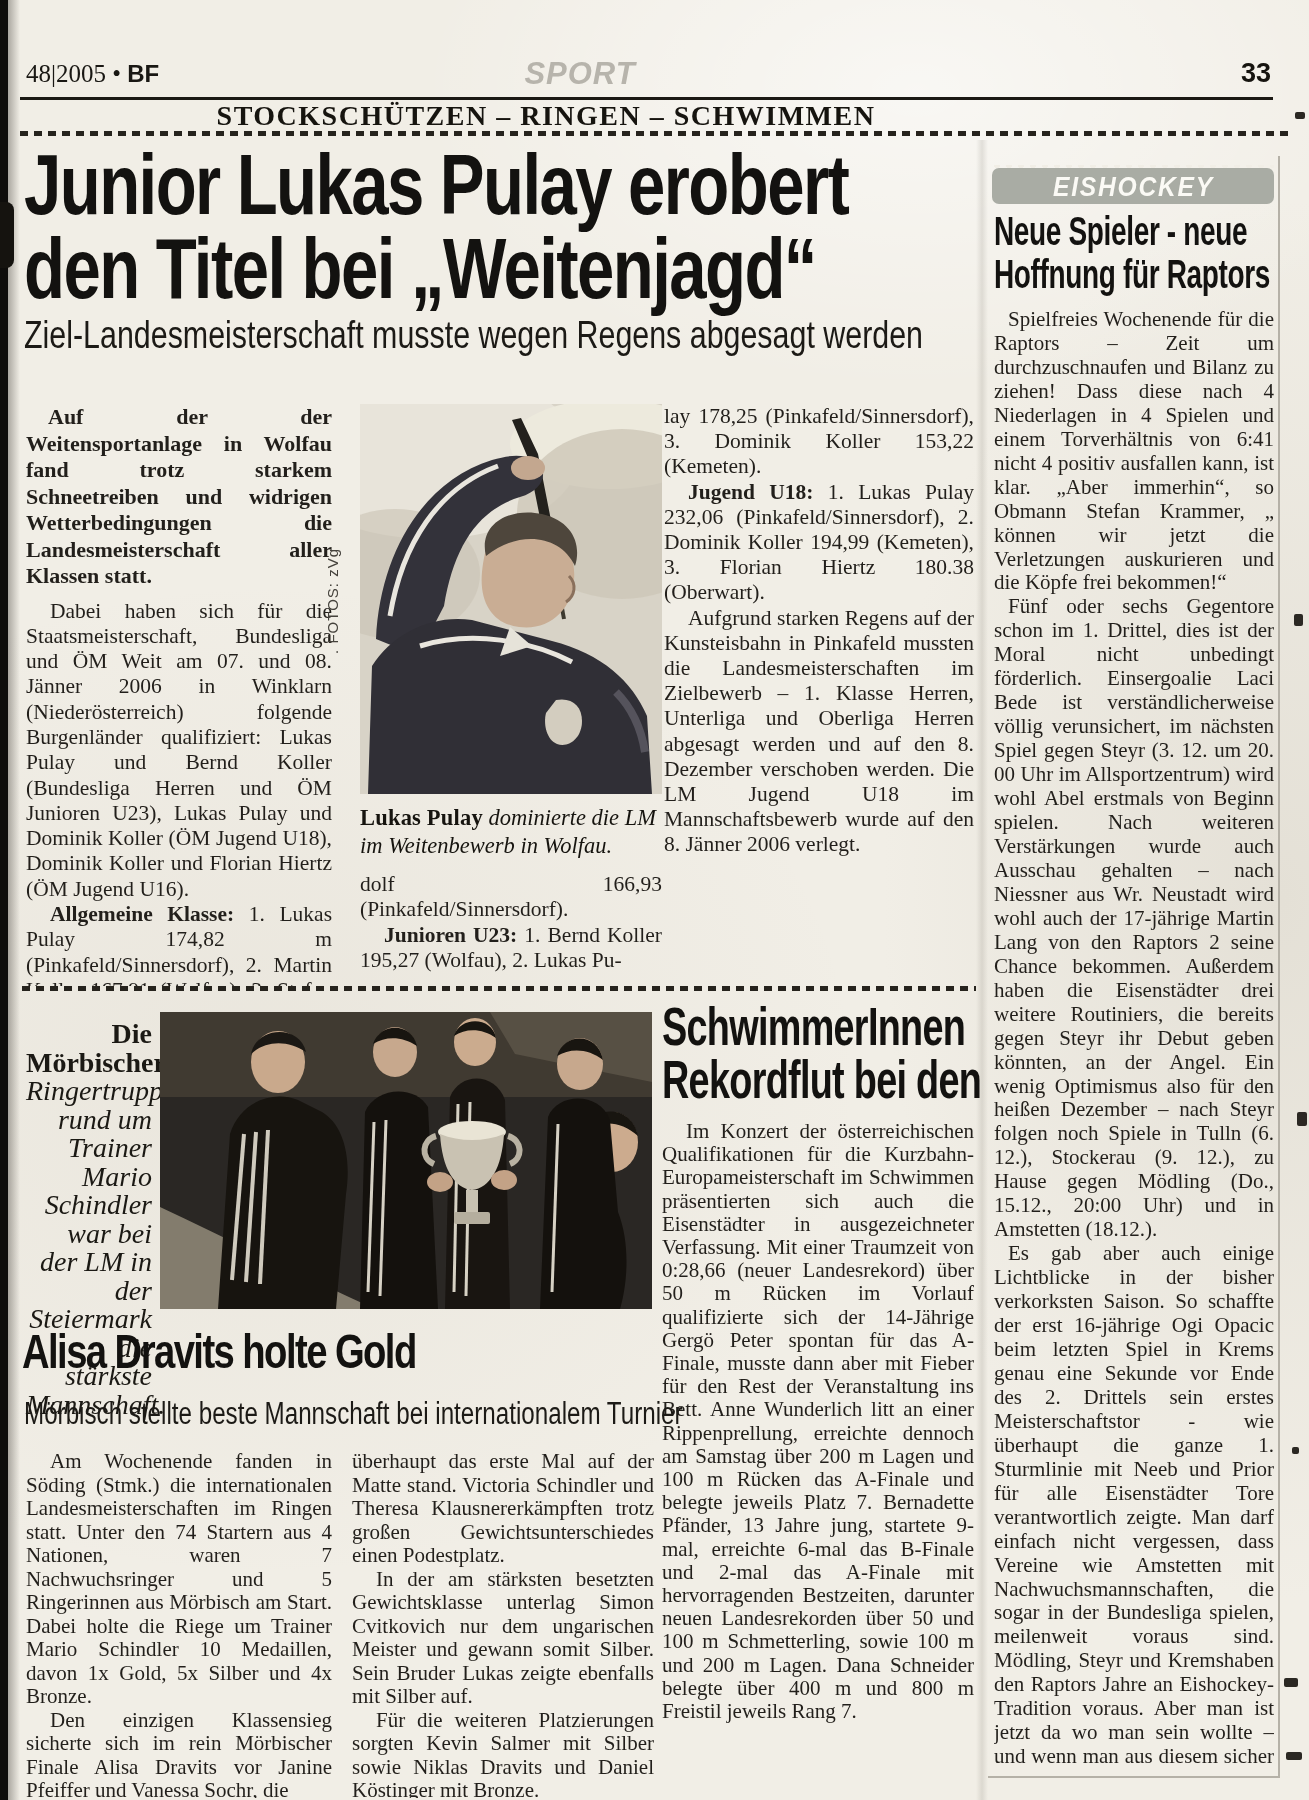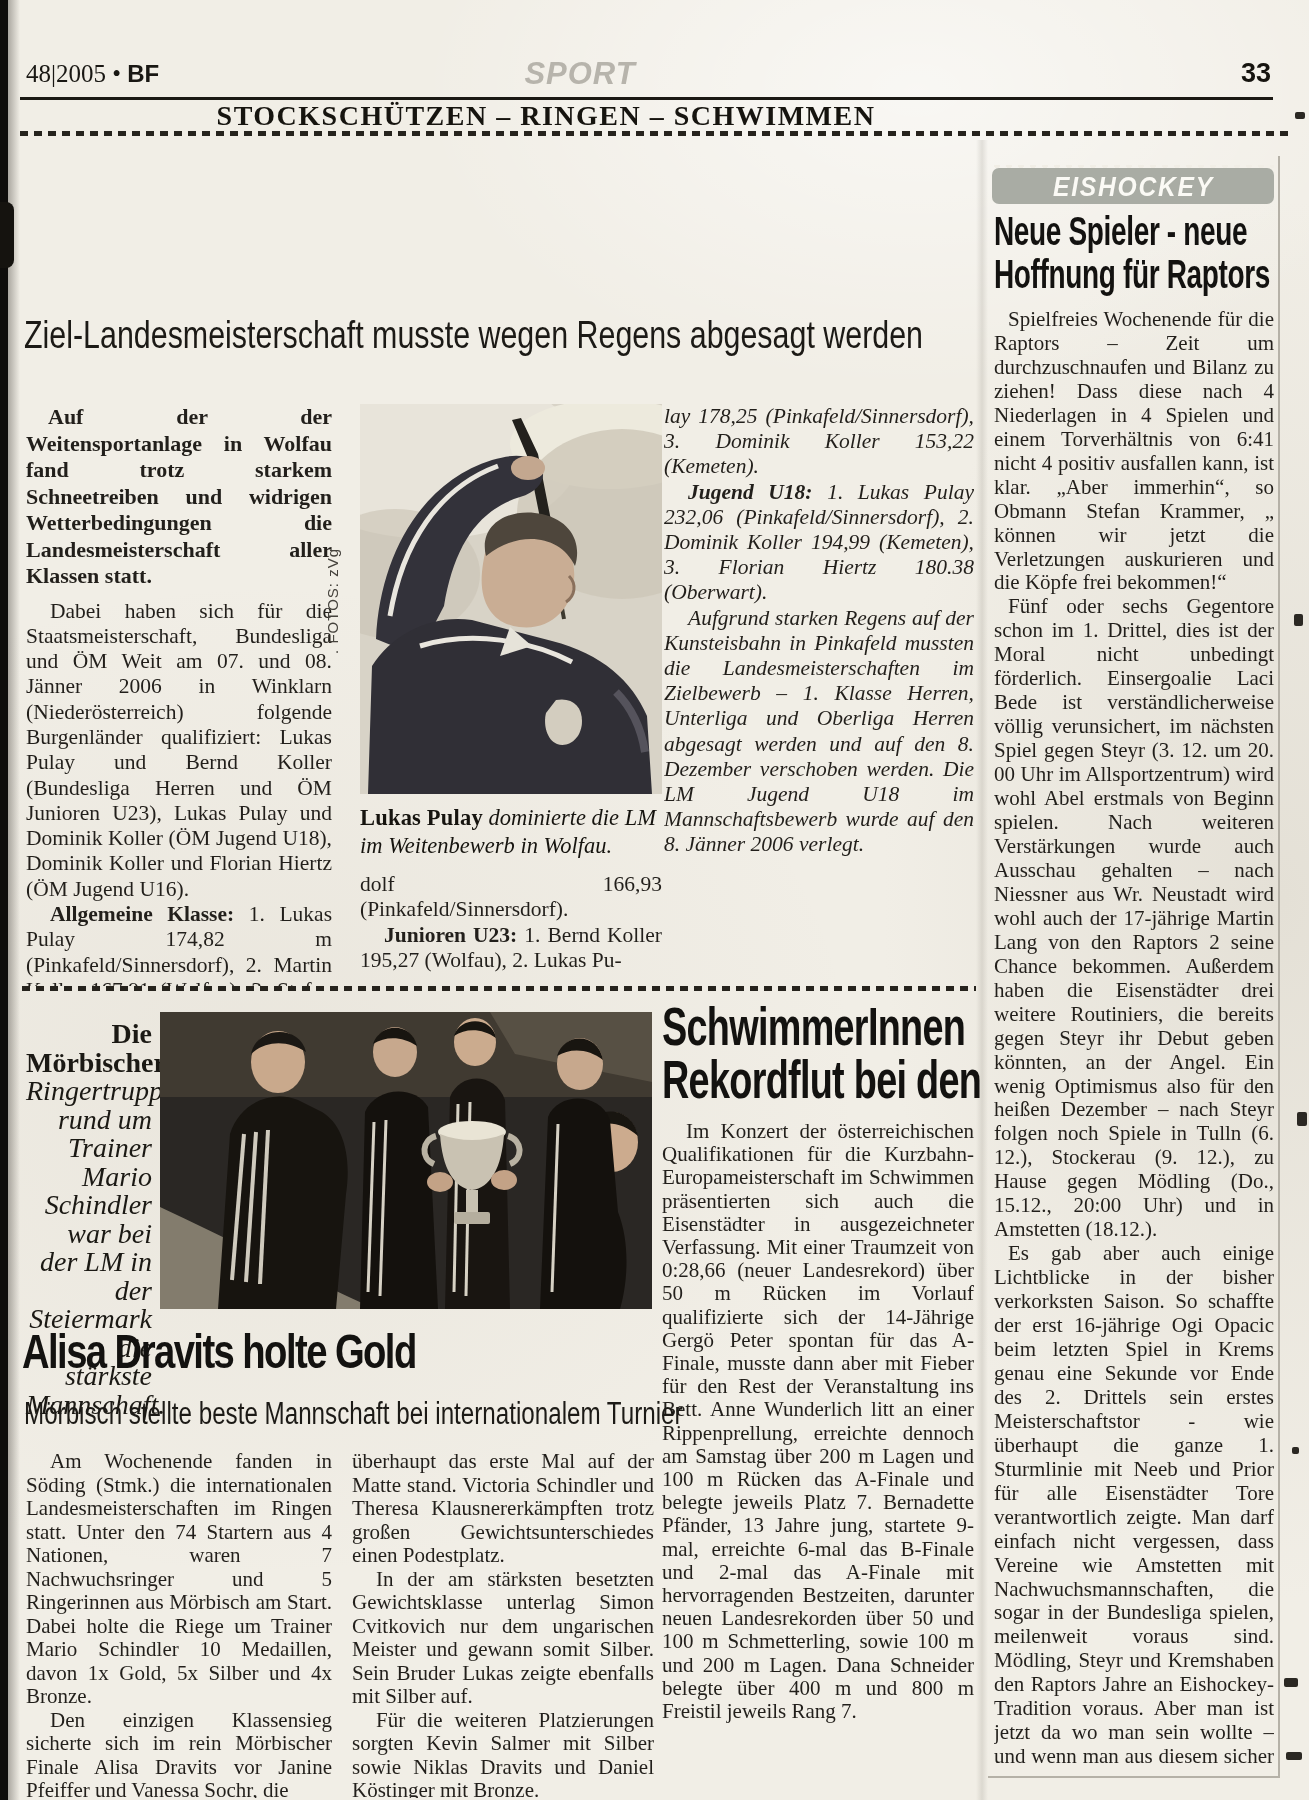--- a/index.html
+++ b/index.html
@@ -47,21 +47,21 @@
     font-size:38px; color:#1c1a16; }
   #main-sub .cond { transform:scaleX(.80); }
 
   
   .bodycol { position:absolute; text-align:justify; overflow:hidden; }
   .bodycol p { margin:0; }
   p.ind { text-indent:24px; }
   #col1 { left:26px; top:404px; width:306px; height:582px; font-size:21.5px; line-height:25.3px; }
   #col1 .lead { font-weight:bold; font-size:22px; line-height:26.5px; margin-bottom:9px; text-indent:22px; }
   #col2 { left:352px; top:404px; width:302px; height:582px; font-size:21.5px; line-height:25.3px;padding-left:8px; }
-  #col3 { left:664px; top:404px; width:310px; height:582px; font-size:21.5px; line-height:25.2px;font-style:italic; }
+  #col3 { left:664px; top:404px; width:310px; height:582px; font-size:21.5px; line-height:25.2px; }
 
   .photo1 { width:302px; height:390px; display:block; }
   .caption1 { text-align:left; font-size:22.5px; line-height:28px; margin:10px 0 12px 0; color:#16140f; }
   .caption1 b { letter-spacing:.2px; }
   .caption1 i { font-style:italic; }
   .credit { left:324px; top:548px; writing-mode:vertical-rl; transform:rotate(180deg);
     font-family:"Liberation Sans", sans-serif; font-size:15px; color:#45423c; letter-spacing:1px; }
 
   
   .wcaption { left:26px; top:1020px; width:126px; text-align:right;
@@ -115,20 +115,24 @@
   <div class="abs speck" style="left:1286px;top:1752px;width:16px;height:8px;"></div>
   <div class="abs speck" style="left:1295px;top:112px;width:10px;height:7px;"></div>
 
   <div class="abs issue"><span>48|2005</span> <span>•</span> <b>BF</b></div>
   <div class="abs section-label">SPORT</div>
   <div class="abs pageno">33</div>
   <div class="abs rule"></div>
   <div class="abs kicker">STOCKSCHÜTZEN – RINGEN – SCHWIMMEN</div>
   <div class="abs dashsep" id="dash-top"></div>
 
+  <div class="abs hl" id="main-hl">
+    <div><span class="cond">Junior Lukas Pulay erobert</span></div>
+    <div><span class="cond">den Titel bei „Weitenjagd“</span></div>
+  </div>
   <div class="abs" id="main-sub"><span class="cond">Ziel-Landesmeisterschaft musste wegen Regens abgesagt werden</span></div>
 
   <div class="bodycol" id="col1">
     <p class="lead">Auf der der Weitensportanlage in Wolfau fand trotz starkem Schneetreiben und widrigen Wetterbedingungen die Landesmeisterschaft aller Klassen statt.</p>
     <p class="ind">Dabei haben sich für die Staatsmeisterschaft, Bundesliga und ÖM Weit am 07. und 08. Jänner 2006 in Winklarn (Niederösterreich) folgende Burgenländer qualifiziert: Lukas Pulay und Bernd Koller (Bundesliga Herren und ÖM Junioren U23), Lukas Pulay und Dominik Koller (ÖM Jugend U18), Dominik Koller und Florian Hiertz (ÖM Jugend U16).</p>
     <p class="ind"><b>Allgemeine Klasse:</b><span> 1. Lukas Pulay 174,82 m (Pinkafeld/Sinnersdorf), 2. Martin Koller 167,91 (Wolfau), 3. Stefan Ru-</span></p>
   </div>
 
   <div class="bodycol" id="col2">
     <svg class="photo1" viewBox="0 0 302 390" preserveAspectRatio="none" xmlns="http://www.w3.org/2000/svg">

